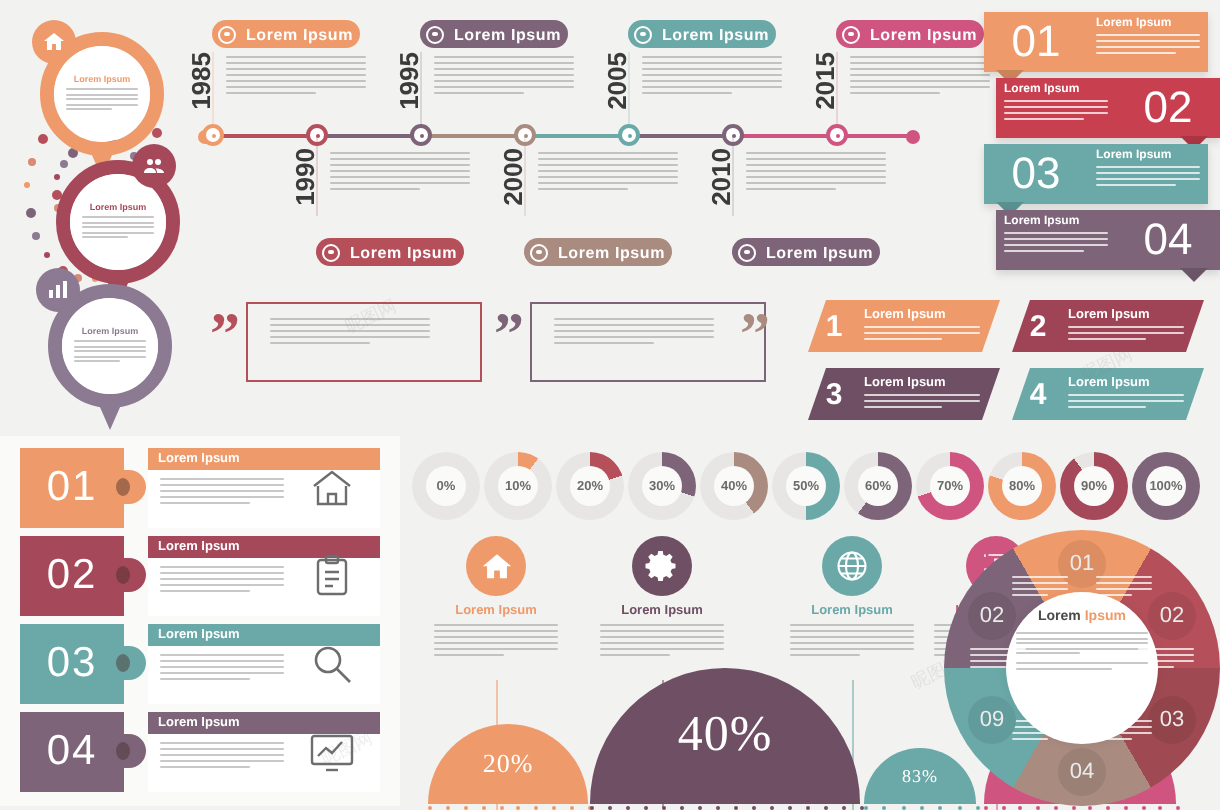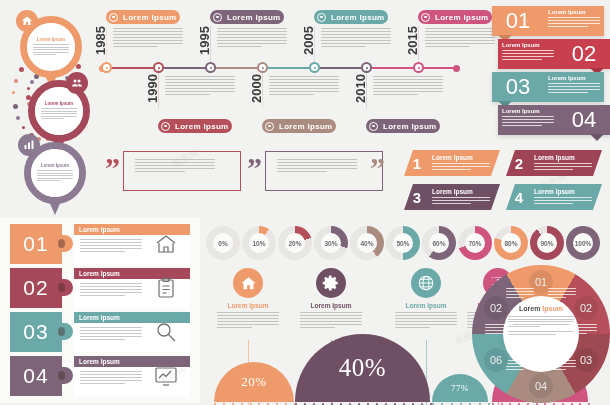--- a/index.html
+++ b/index.html
@@ -768,21 +768,21 @@
         <div class="gbase" style="left:0;bottom:0;width:80px;background:#ef9a6a"></div>
       </div>
       <div class="gauge" style="left:295px;top:334px;width:135px;height:68px">
         <div class="dome" style="width:135px;height:68px;background:#6e4f63">
           <span class="gv" style="font-size:25px">40%</span>
         </div>
         <div class="gbase" style="left:0;bottom:0;width:135px;background:#6e4f63"></div>
       </div>
       <div class="gauge" style="left:432px;top:374px;width:56px;height:28px">
         <div class="dome" style="width:56px;height:28px;background:#6aa9a8">
-          <span class="gv" style="font-size:9px">77%</span>
+          <span class="gv" style="font-size:9px">83%</span>
         </div>
         <div class="gbase" style="left:0;bottom:0;width:56px;background:#6aa9a8"></div>
       </div>
       <div class="gauge" style="left:492px;top:354px;width:96px;height:48px">
         <div class="dome" style="width:96px;height:48px;background:#cf5580">
           <span class="gv" style="font-size:16px">25%</span>
         </div>
         <div class="gbase" style="left:0;bottom:0;width:96px;background:#cf5580"></div>
       </div>
       <div class="abs" style="left:214px;top:401px;width:80px;height:3px">
@@ -889,21 +889,21 @@
         </div>
         <div class="c6-num" style="left:57.0px;top:109.0px;background:#a98b80;filter:brightness(.92)">04</div>
         <div class="c6-lbl" style="left:34.0px;top:95.4px">
           <div class="ftext w" style="width:28px">
             <i style="width:100%"></i>
             <i style="width:100%"></i>
             <i style="width:100%"></i>
             <i style="width:66%"></i>
           </div>
         </div>
-        <div class="c6-num" style="left:12.0px;top:83.0px;background:#6aa9a8;filter:brightness(.92)">06</div>
+        <div class="c6-num" style="left:12.0px;top:83.0px;background:#6aa9a8;filter:brightness(.92)">09</div>
         <div class="c6-lbl" style="left:13.0px;top:59.0px">
           <div class="ftext w" style="width:28px">
             <i style="width:100%"></i>
             <i style="width:100%"></i>
             <i style="width:100%"></i>
             <i style="width:66%"></i>
           </div>
         </div>
         <div class="c6-num" style="left:12.0px;top:31.0px;background:#7d6478;filter:brightness(.92)">02</div>
         <div class="c6-lbl" style="left:34.0px;top:22.6px">

